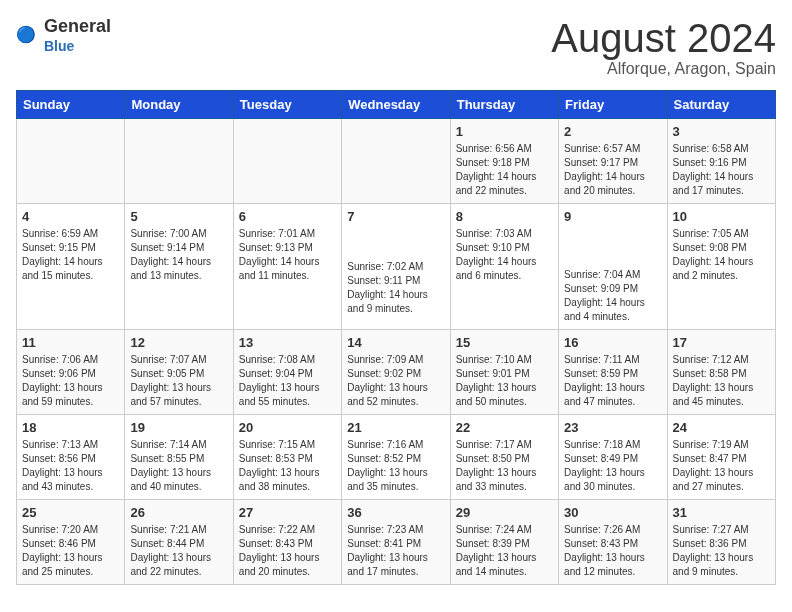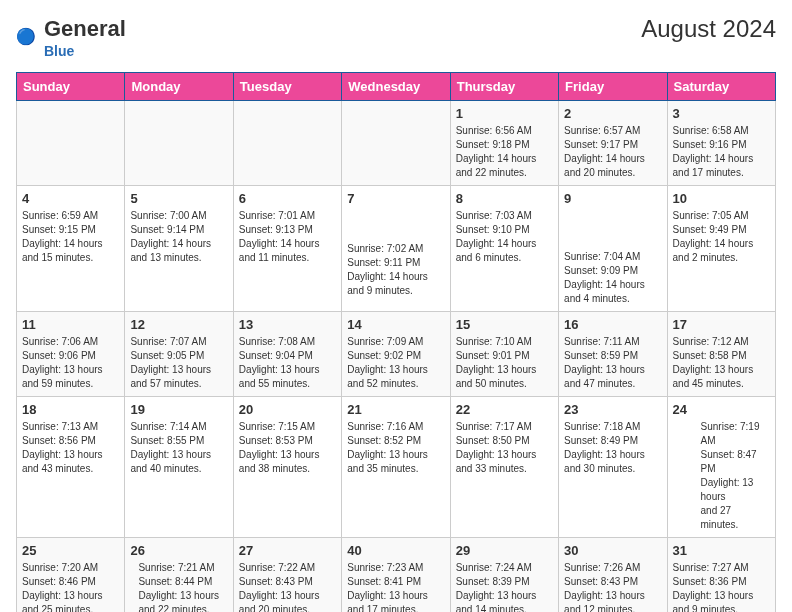--- a/index.html
+++ b/index.html
@@ -15,53 +15,53 @@
       justify-content: space-between;
       align-items: flex-start;
       margin-bottom: 12px;
     }
     .logo {
       display: flex;
       align-items: center;
       gap: 4px;
     }
     .logo-text-general {
-      font-size: 22px;
+      font-size: 18px;
       font-weight: bold;
       color: #333;
     }
     .logo-text-blue {
       font-size: 14px;
       font-weight: bold;
       color: #2a6db5;
     }
     .logo-icon {
       width: 24px;
       height: 24px;
     }
     .title-section {
       text-align: right;
     }
     .main-title {
-      font-size: 24px;
+      font-size: 40px;
       font-weight: normal;
       color: #333;
       line-height: 1.1;
     }
     .subtitle {
       font-size: 16px;
       color: #555;
     }
     table {
       width: 100%;
       border-collapse: collapse;
       font-size: 11px;
     }
     thead tr th {
-      background-color: #ec4899;
+      background-color: #1d4ed8;
       color: #fff;
       text-align: left;
       padding: 6px 6px;
       font-size: 13px;
       font-weight: bold;
       border: 1px solid #1a5a9a;
     }
     tbody tr td {
       vertical-align: top;
       padding: 5px 5px;
@@ -100,20 +100,21 @@
     <svg class="logo-icon" viewBox="0 0 30 30" xmlns="http://www.w3.org/2000/svg">
       <text y="20" font-size="20" fill="#2a6db5">🔵</text>
     </svg>
     <div>
       <span class="logo-text-general">General</span><br>
       <span class="logo-text-blue">Blue</span>
     </div>
   </div>
   <div class="title-section">
     <div class="main-title">August 2024</div>
+    <div class="subtitle">Alforque, Aragon, Spain</div>
   </div>
 </div>
 
 <table>
   <thead>
     <tr>
     <th>Sunday</th>
         <th>Monday</th>
         <th>Tuesday</th>
         <th>Wednesday</th>
@@ -189,21 +190,21 @@
         <td>
           <span class="day-number">9</span>
           <div class="day-info" style="white-space: pre-line; margin-top: 44px;">Sunrise: 7:04 AM
 Sunset: 9:09 PM
 Daylight: 14 hours
 and 4 minutes.</div>
         </td>
         <td>
           <span class="day-number">10</span>
           <div class="day-info" style="white-space: pre-line;">Sunrise: 7:05 AM
-Sunset: 9:49 PM
+Sunset: 9:08 PM
 Daylight: 14 hours
 and 2 minutes.</div>
         </td>
       </tr>
       <tr>
         <td>
           <span class="day-number">11</span>
           <div class="day-info" style="white-space: pre-line;">Sunrise: 7:06 AM
 Sunset: 9:06 PM
 Daylight: 13 hours
@@ -290,50 +291,50 @@
         </td>
         <td>
           <span class="day-number">23</span>
           <div class="day-info" style="white-space: pre-line;">Sunrise: 7:18 AM
 Sunset: 8:49 PM
 Daylight: 13 hours
 and 30 minutes.</div>
         </td>
         <td>
           <span class="day-number">24</span>
-          <div class="day-info" style="white-space: pre-line; margin-left: 28px;">Sunrise: 7:19 AM
+          <div class="day-info" style="white-space: pre-line;">Sunrise: 7:19 AM
 Sunset: 8:47 PM
 Daylight: 13 hours
 and 27 minutes.</div>
         </td>
       </tr>
       <tr>
         <td>
           <span class="day-number">25</span>
           <div class="day-info" style="white-space: pre-line;">Sunrise: 7:20 AM
 Sunset: 8:46 PM
 Daylight: 13 hours
 and 25 minutes.</div>
         </td>
         <td>
           <span class="day-number">26</span>
-          <div class="day-info" style="white-space: pre-line; margin-left: 8px;">Sunrise: 7:21 AM
+          <div class="day-info" style="white-space: pre-line;">Sunrise: 7:21 AM
 Sunset: 8:44 PM
 Daylight: 13 hours
 and 22 minutes.</div>
         </td>
         <td>
           <span class="day-number">27</span>
           <div class="day-info" style="white-space: pre-line;">Sunrise: 7:22 AM
 Sunset: 8:43 PM
 Daylight: 13 hours
 and 20 minutes.</div>
         </td>
         <td>
-          <span class="day-number">40</span>
+          <span class="day-number">36</span>
           <div class="day-info" style="white-space: pre-line;">Sunrise: 7:23 AM
 Sunset: 8:41 PM
 Daylight: 13 hours
 and 17 minutes.</div>
         </td>
         <td>
           <span class="day-number">29</span>
           <div class="day-info" style="white-space: pre-line;">Sunrise: 7:24 AM
 Sunset: 8:39 PM
 Daylight: 13 hours

